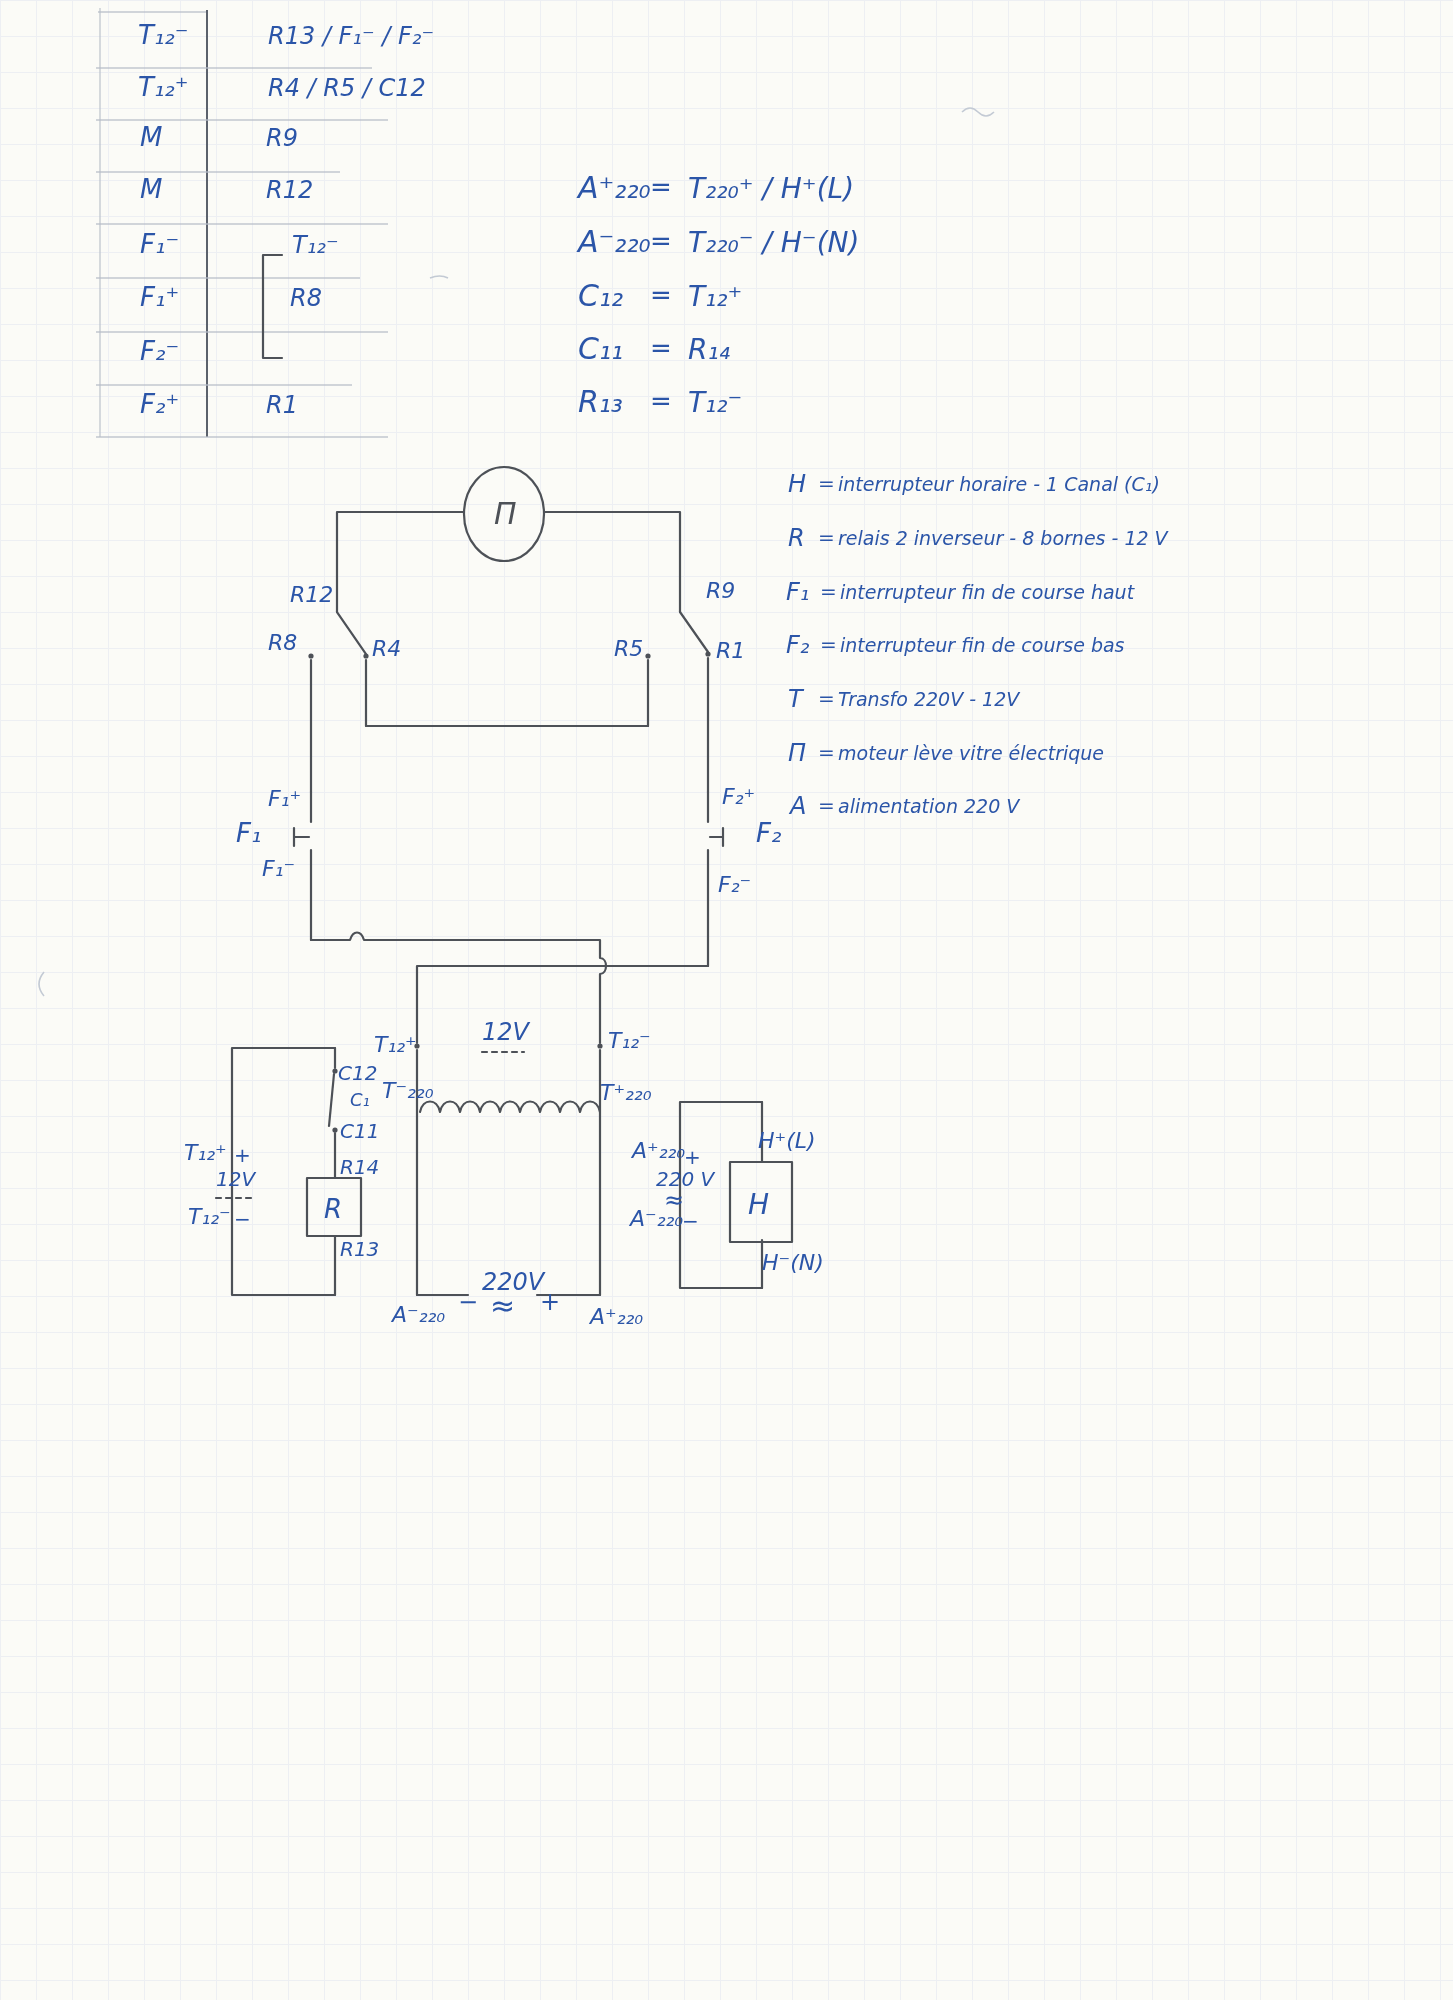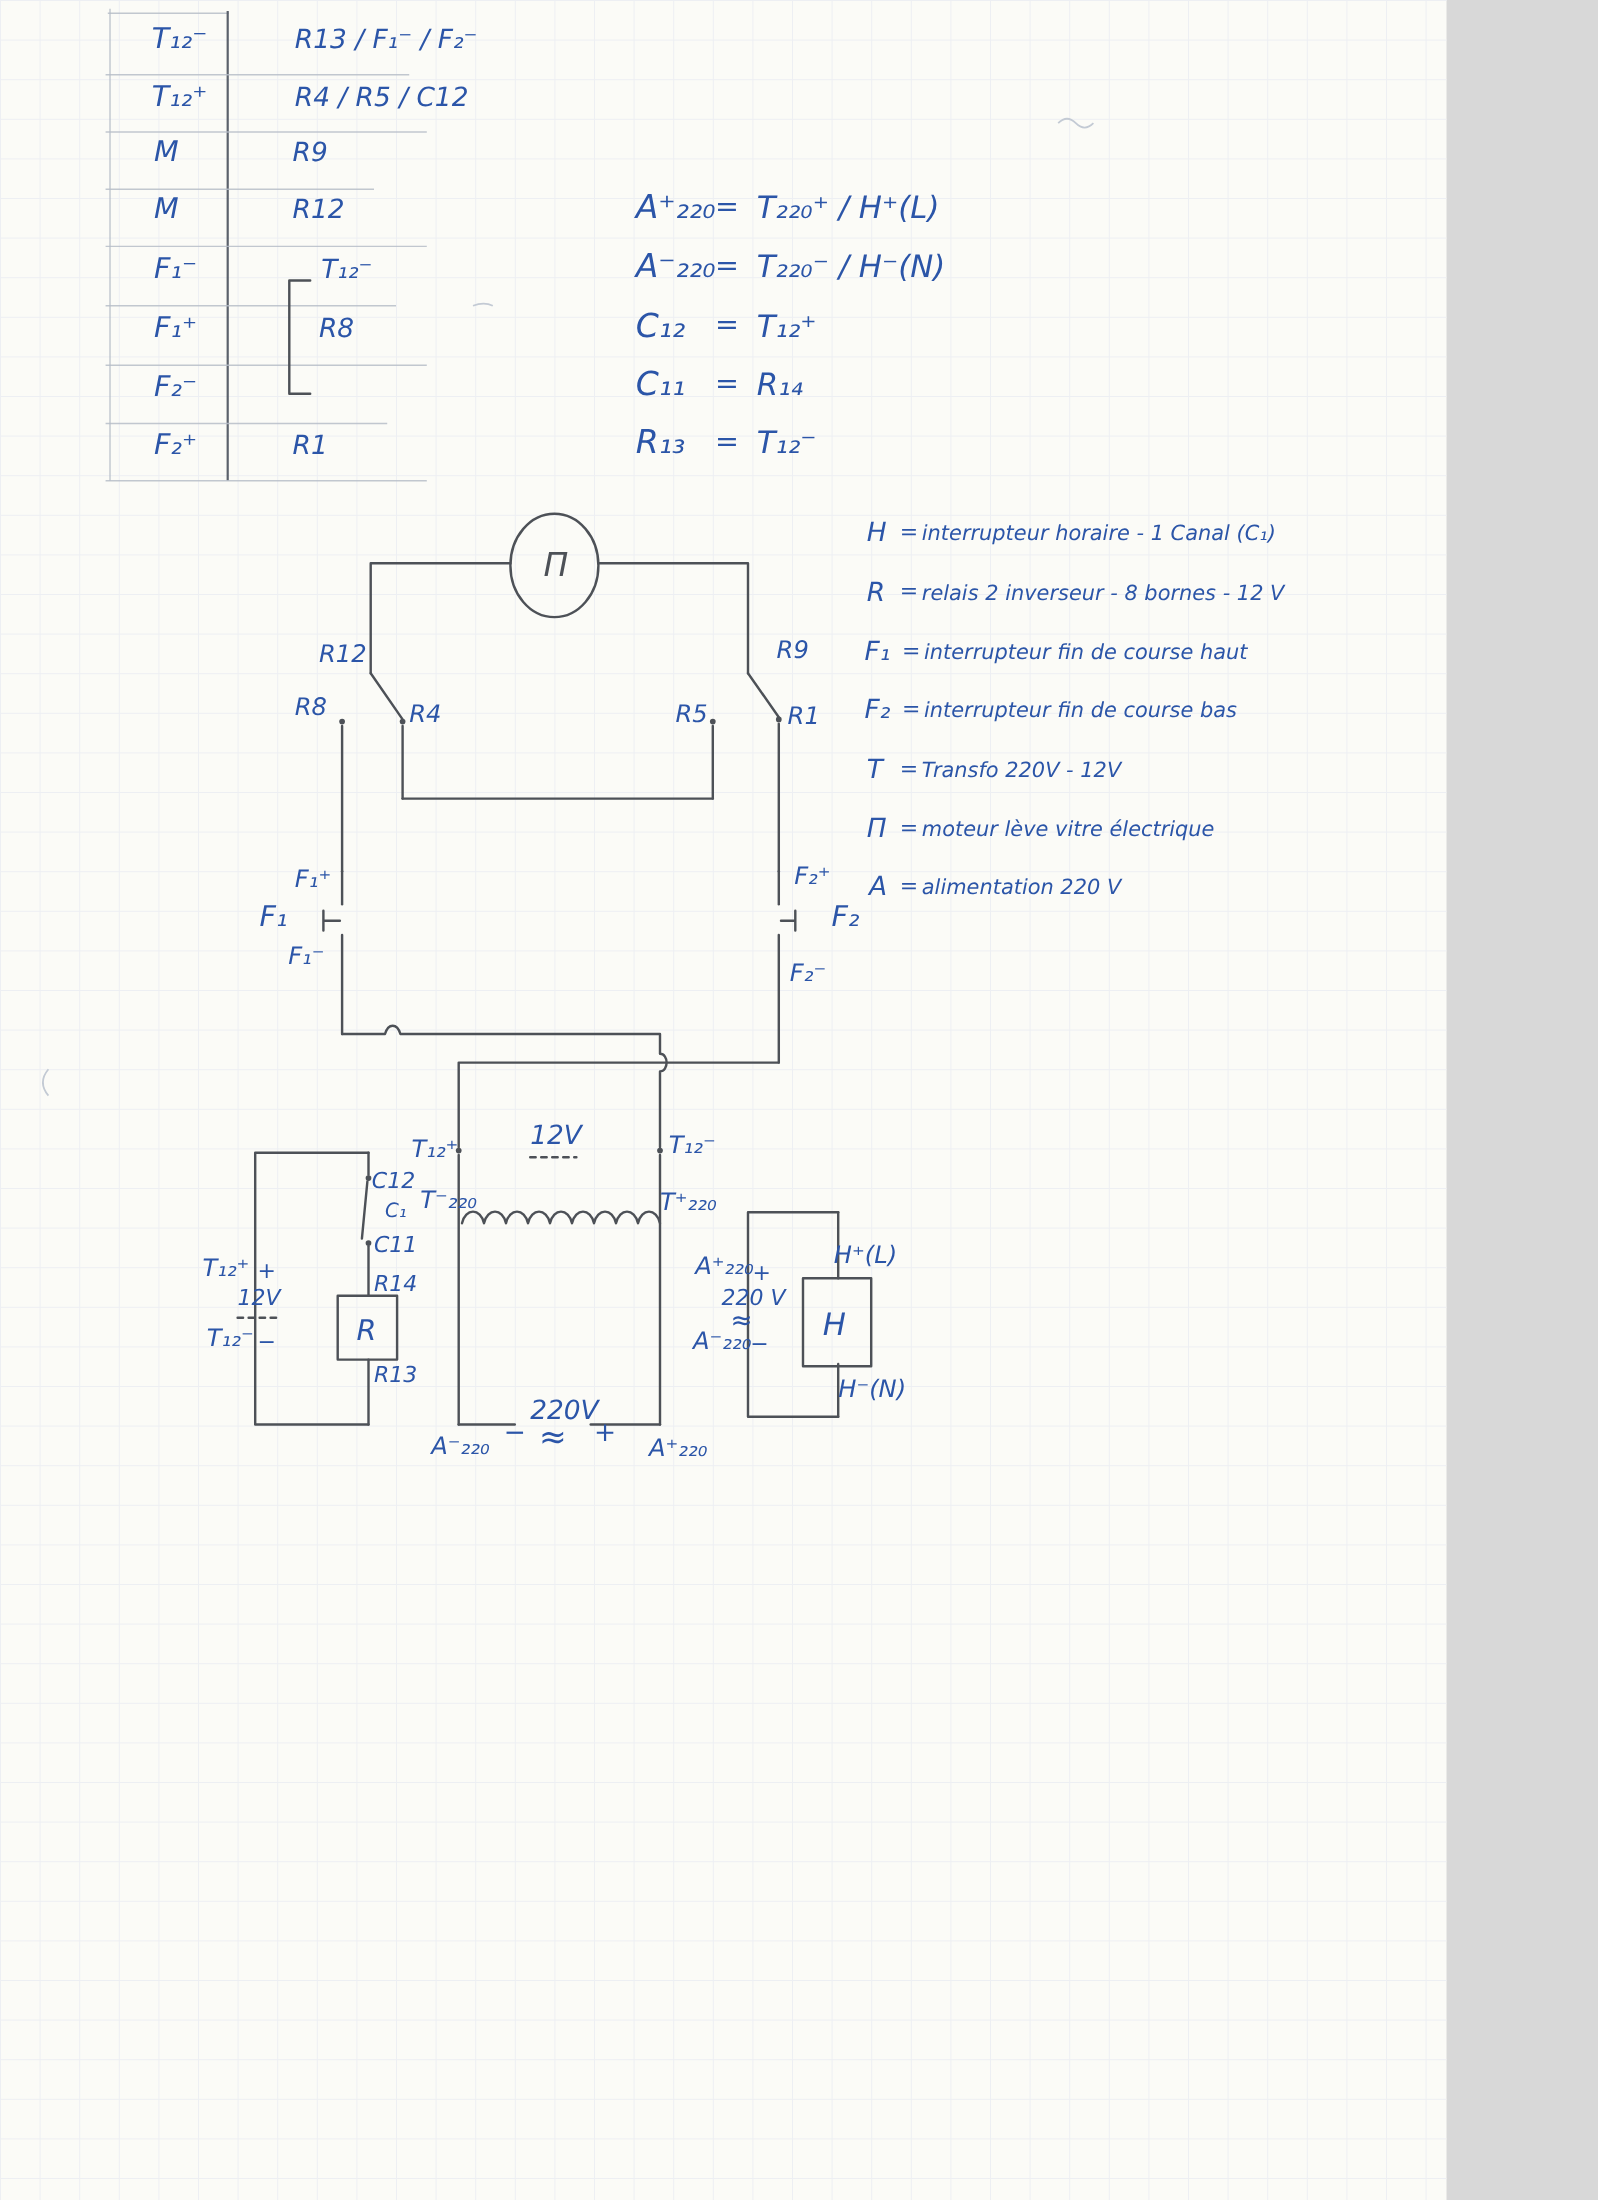--- a/index.html
+++ b/index.html
@@ -1,18 +1,18 @@
 <!DOCTYPE html>
 <html><head>
 <meta charset="utf-8">
 <style>
   html,body{margin:0;padding:0;background:#d8d8d8;}
   .page{
     position:relative;
-    width:1315px;height:2000px;
+    width:1453px;height:2000px;
     background-color:#fbfbf7;
     background-image:
       linear-gradient(#edeff3 1px, transparent 1px),
       linear-gradient(90deg, #edeff3 1px, transparent 1px);
     background-size:36px 36px;
     overflow:hidden;
   }
   svg{position:absolute;inset:0;}
   text{font-family:"DejaVu Sans",sans-serif;font-style:italic;}
   .ink{fill:#2b55a8;}

